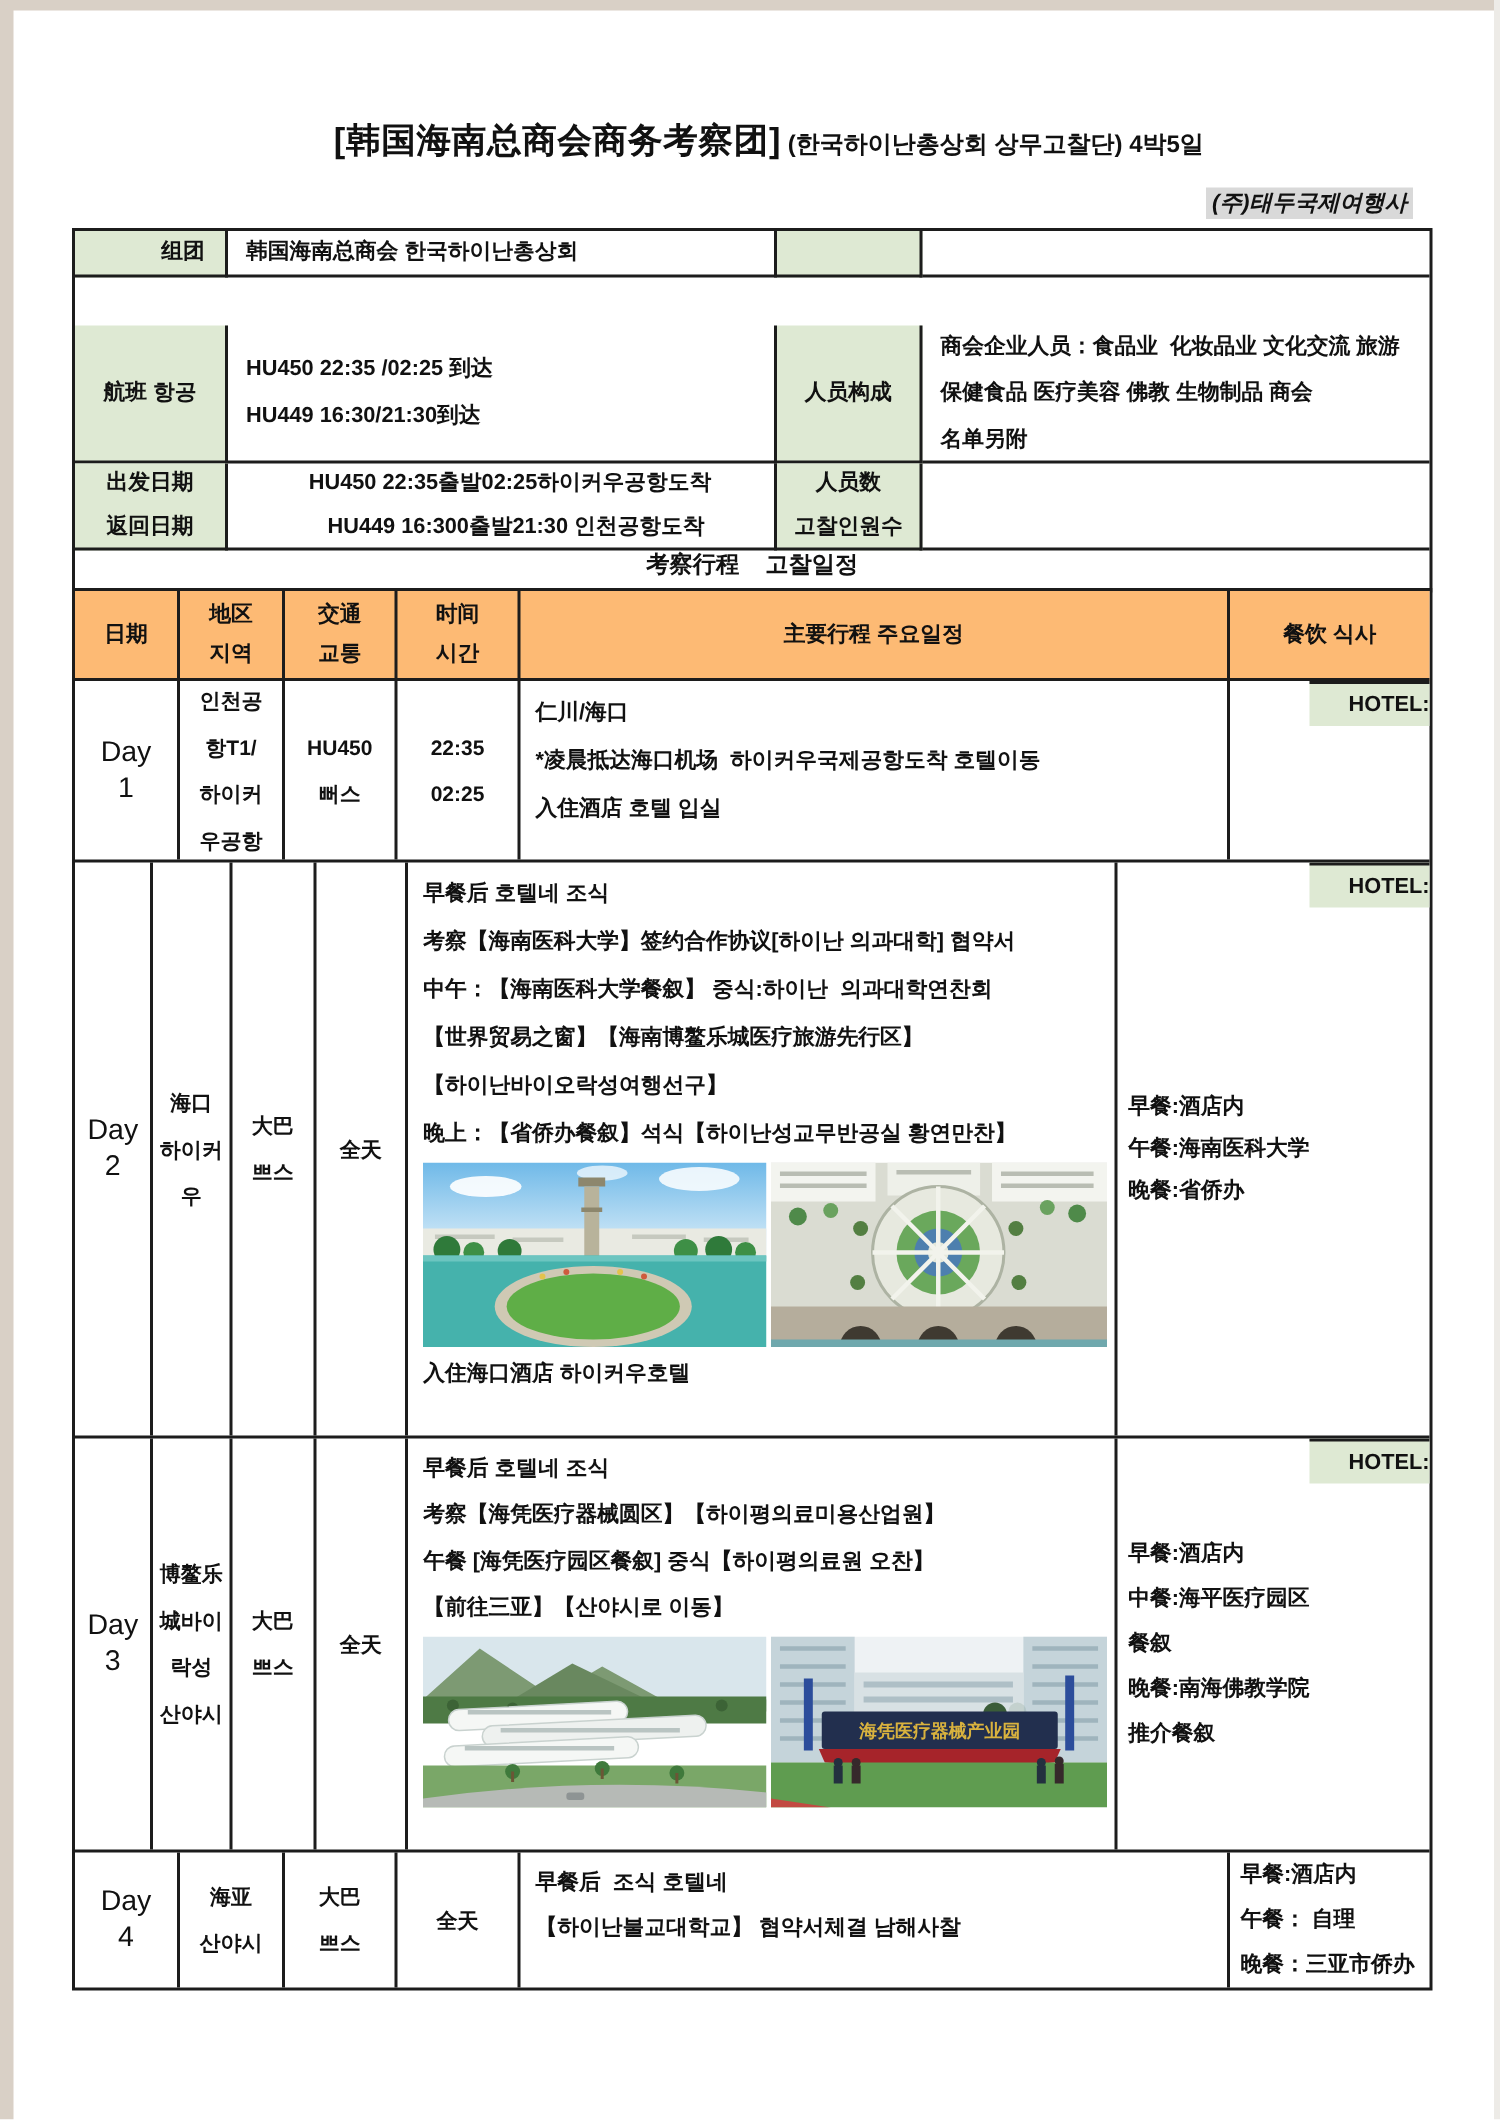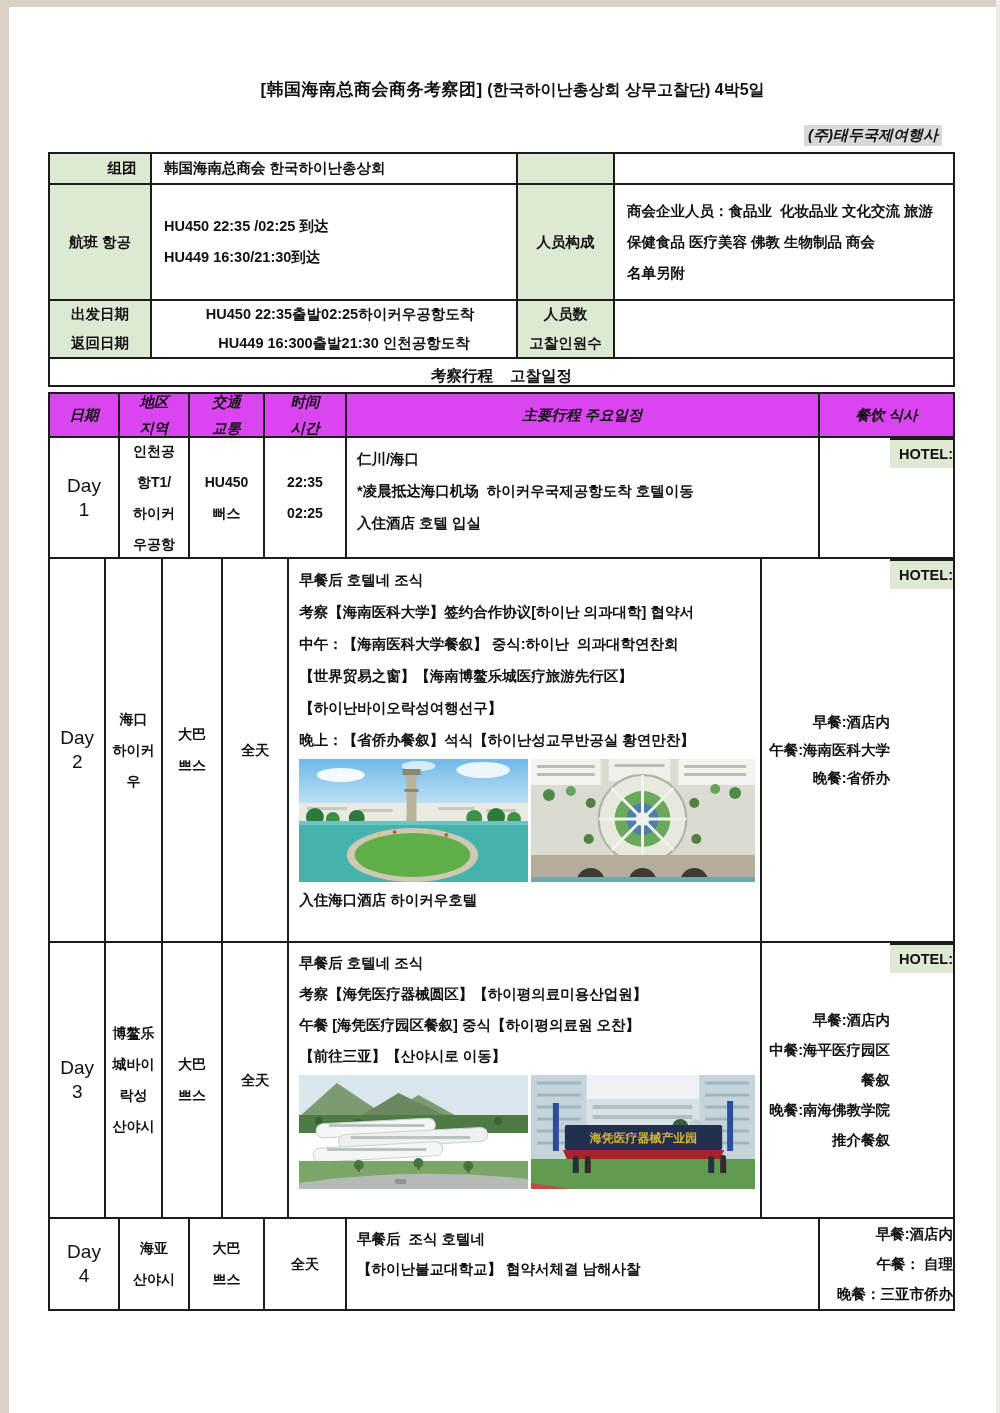--- a/index.html
+++ b/index.html
@@ -3,63 +3,63 @@
 <meta charset="utf-8">
 <style>
   html,body{margin:0;padding:0;}
   body{width:1000px;height:1413px;position:relative;background:#ffffff;
        font-family:"Liberation Sans","DejaVu Sans",sans-serif;color:#111;overflow:hidden;}
   .edge-top{position:absolute;top:0;left:0;width:1000px;height:7px;background:#d9d0c6;}
   .edge-left{position:absolute;top:0;left:0;width:9px;height:1413px;background:#d9d0c6;}
   .edge-right{position:absolute;top:0;right:0;width:4px;height:1413px;background:#edebe7;}
 
   .title-wrap{position:absolute;top:78px;left:0;width:1000px;text-align:center;white-space:pre;}
-  .title-cn{font-size:17px;font-weight:700;letter-spacing:.5px;margin-left:25px;}
+  .title-cn{font-size:23px;font-weight:700;letter-spacing:.5px;margin-left:25px;}
   .title-kr{font-size:16px;font-weight:700;margin-top:22px;}
   .agency{position:absolute;top:125px;right:58px;background:#d9d9d9;font-size:15px;font-weight:700;padding:1px 4px;font-style:italic;}
 
   
   .info{position:absolute;left:48px;top:152px;width:907px;border:2.5px solid #1c1c1c;box-sizing:border-box;background:#fff;}
   .ir{display:flex;}
   .ic{box-sizing:border-box;border-right:2px solid #1c1c1c;border-bottom:2px solid #1c1c1c;
       display:flex;flex-direction:column;justify-content:center;font-size:14.5px;font-weight:600;}
   .ic.lab{background:#dee9d3;text-align:center;align-items:center;}
   .ic.val{padding-left:12px;}
   .w1{width:102px;} .w2{width:366px;} .w3{width:97px;} .w4{flex:1;border-right:none;}
-  .h1{height:31px;padding-left:44px;} .h2{height:116px;} .h3{height:58px;align-items:center;}
+  .h1{height:31px;padding-left:44px;} .h2{height:92px;margin-top:32px;} .h3{height:58px;align-items:center;}
   .ir.last .ic{border-bottom:none;}
   .iline{line-height:31px;white-space:pre;}
   .iline.tight{line-height:29px;}
 
   .section-title{position:absolute;left:48px;top:366px;width:907px;text-align:center;
       font-size:15.5px;font-weight:700;white-space:pre;}
 
   
   .main{position:absolute;left:48px;top:392px;width:907px;border:2.5px solid #1c1c1c;box-sizing:border-box;background:#fff;font-size:14.5px;}
   .row{display:flex;border-bottom:2px solid #1c1c1c;box-sizing:border-box;}
   .row:last-child{border-bottom:none;}
   .cell{box-sizing:border-box;border-right:2px solid #1c1c1c;display:flex;flex-direction:column;
         justify-content:center;align-items:center;text-align:center;font-weight:600;}
   .cw1{width:70px;} .cw2{width:70px;} .cw3{width:75px;} .cw4{width:82px;}
   .cw5{width:473px;} .cw6{flex:1;border-right:none;}
-  .hdr{background:#d946ef;height:44px;font-style:italic;}
+  .hdr{background:#fdba74;height:60px;}
   .hdr .cell{line-height:26px;}
   .dayrow .cell{line-height:31px;font-size:14px;}
   .day-big{font-size:19px;font-weight:400;line-height:24px;}
   .rightblock{flex:1;display:flex;flex-direction:row;}
   .content{display:flex;flex:1;}
   .sched{width:473px;box-sizing:border-box;border-right:2px solid #1c1c1c;padding:5px 4px 0 10px;
          display:flex;flex-direction:column;align-items:flex-start;text-align:left;}
   .meals{flex:1;display:flex;flex-direction:column;justify-content:center;padding-left:7px;font-weight:600;}
   .sl{line-height:32px;font-weight:600;white-space:pre;}
   .sl.lh31{line-height:31px;} .sl.lh30{line-height:30px;}
-  .ml{line-height:28px;white-space:pre;text-align:right;}
+  .ml{line-height:28px;white-space:pre;}
   .ml.lh30{line-height:30px;}
   .hotelband{height:30px;background:#dee9d3;border-top:2px solid #1c1c1c;display:flex;align-items:center;
-             padding-left:9px;font-weight:600;box-sizing:border-box;}
+             padding-left:26px;font-weight:600;box-sizing:border-box;}
   .imgs{display:flex;gap:3px;margin-top:3px;width:456px;}
   .imgs svg{display:block;}
   .d1{height:121px;} .d2{height:384px;} .d3{height:276px;} .d4{height:90px;}
 </style>
 </head>
 <body>
 
 <div class="edge-top"></div>
 <div class="edge-left"></div>
 <div class="edge-right"></div>

